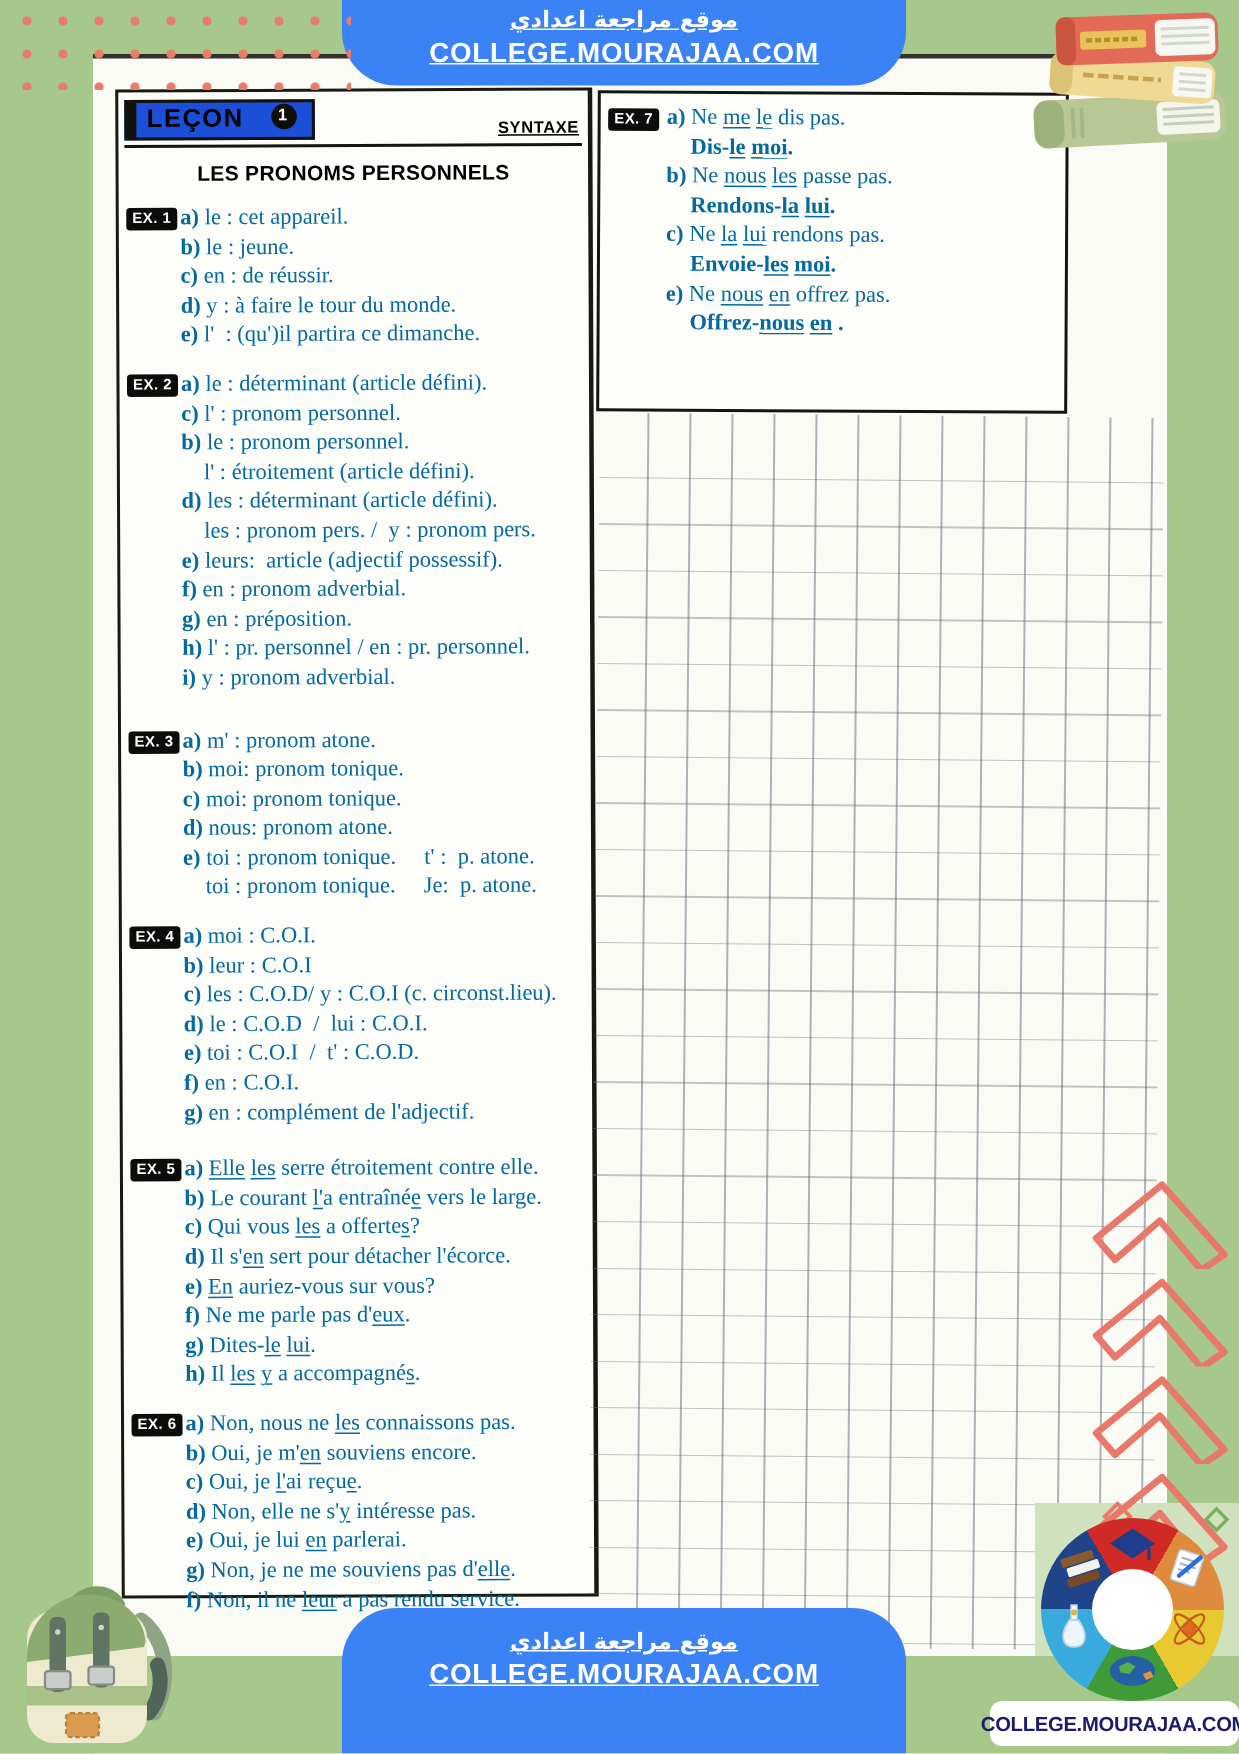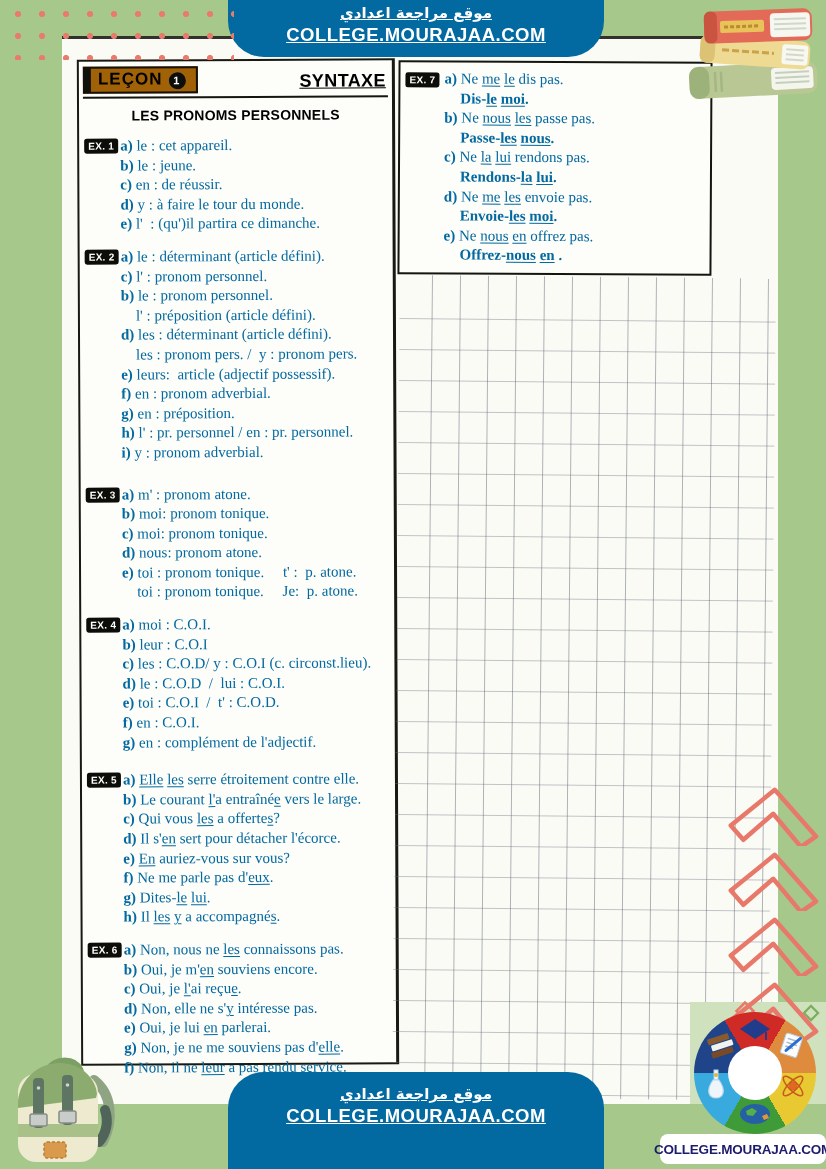--- a/index.html
+++ b/index.html
@@ -12,24 +12,24 @@
         border-top:3px solid #32312b;z-index:1;}
 
   
   .left-box{position:absolute;left:17px;top:20px;width:318px;height:1006px;
             border:2px solid #191913;border-right-width:3px;background:#fdfdf9;
             padding:5px 4px 0 4px;box-sizing:border-box;transform:rotate(-0.25deg);}
   .lesson-row{display:flex;justify-content:space-between;align-items:flex-end;
               border-bottom:2.5px solid #15150f;padding:0 2px 3px 0;}
   .lecon-box{border:2.5px solid #12120c;border-left-width:8px;padding:1px 10px 2px 7px;
              font-family:"Liberation Sans",sans-serif;font-weight:bold;font-size:17px;
-             letter-spacing:1px;display:flex;align-items:flex-end;gap:6px;background:#a16207;}
+             letter-spacing:1px;display:flex;align-items:flex-start;gap:18px;background:#1d4ed8;}
   .num-circle{width:17px;height:17px;border-radius:50%;background:#0e0e0a;color:#fff;
               font-size:11px;line-height:17px;text-align:center;display:inline-block;}
-  .syntaxe{font-family:"Liberation Sans",sans-serif;font-weight:bold;font-size:18px;
+  .syntaxe{font-family:"Liberation Sans",sans-serif;font-weight:bold;font-size:11px;
            text-decoration:underline;letter-spacing:.4px;margin-bottom:1px;}
   .box-title{text-align:center;font-family:"Liberation Sans",sans-serif;font-weight:bold;
              font-size:14px;letter-spacing:.2px;margin:9px 0 13px;}
 
   .exercise{position:relative;padding-left:37px;margin-bottom:13px;}
   .col-left .exercise:nth-of-type(2){margin-bottom:22px;}
   .col-left .exercise:nth-of-type(4){margin-bottom:18px;}
   .ex-badge{position:absolute;left:1px;top:2px;background:#0c0c08;color:#fff;
             font-family:"Liberation Sans",sans-serif;font-weight:bold;font-size:10px;
             padding:2px 4px;border-radius:2.5px;letter-spacing:.3px;text-align:right;}
@@ -47,21 +47,21 @@
   .ex7-box .line.indent{padding-left:16px;font-weight:bold;}
 
   
   .grid-paper{position:absolute;left:338px;top:236px;width:376px;height:822px;
       background-image:
         repeating-linear-gradient(to right,transparent 0 27px,rgba(95,105,120,.5) 27px 28px),
         repeating-linear-gradient(to bottom,transparent 0 30px,rgba(105,110,122,.4) 30px 31px);
       background-position:5px 13px;transform:rotate(.55deg);transform-origin:top left;}
 
   
-  .banner{position:absolute;left:228px;width:376px;background:#0369a1;z-index:6;
+  .banner{position:absolute;left:228px;width:376px;background:#3b82f6;z-index:6;
           text-align:center;color:#fff;}
   .banner.top{top:0;height:57px;border-radius:0 0 36px 36px;padding-top:4px;box-sizing:border-box;}
   .banner.bottom{top:1072px;height:97px;border-radius:36px 36px 0 0;padding-top:13px;box-sizing:border-box;}
   .band-bottom{position:absolute;left:0;top:1104px;width:826px;height:65px;background:#a6c88b;z-index:5;}
   .banner .ar{font-family:"DejaVu Sans",sans-serif;font-weight:bold;font-size:15px;
               text-decoration:underline;direction:rtl;}
   .banner .url{font-family:"Liberation Sans",sans-serif;font-weight:bold;font-size:18.5px;
                letter-spacing:.5px;text-decoration:underline;margin-top:2px;}
 
   
@@ -113,21 +113,21 @@
             <div class="line"><span class="lbl">b) </span><span>le : jeune.</span></div>
             <div class="line"><span class="lbl">c) </span><span>en : de réussir.</span></div>
             <div class="line"><span class="lbl">d) </span><span>y : à faire le tour du monde.</span></div>
             <div class="line"><span class="lbl">e) </span><span>l'  : (qu')il partira ce dimanche.</span></div>
           </div>
           <div class="exercise">
             <span class="ex-badge">EX. 2</span>
             <div class="line"><span class="lbl">a) </span><span>le : déterminant (article défini).</span></div>
             <div class="line"><span class="lbl">c) </span><span>l' : pronom personnel.</span></div>
             <div class="line"><span class="lbl">b) </span><span>le : pronom personnel.</span></div>
-            <div class="line indent"><span>l' : préposition (article défini).</span></div>
+            <div class="line indent"><span>l' : étroitement (article défini).</span></div>
             <div class="line"><span class="lbl">d) </span><span>les : déterminant (article défini).</span></div>
             <div class="line indent"><span>les : pronom pers. /  y : pronom pers.</span></div>
             <div class="line"><span class="lbl">e) </span><span>leurs:  article (adjectif possessif).</span></div>
             <div class="line"><span class="lbl">f) </span><span>en : pronom adverbial.</span></div>
             <div class="line"><span class="lbl">g) </span><span>en : préposition.</span></div>
             <div class="line"><span class="lbl">h) </span><span>l' : pr. personnel / en : pr. personnel.</span></div>
             <div class="line"><span class="lbl">i) </span><span>y : pronom adverbial.</span></div>
           </div>
           <div class="exercise">
             <span class="ex-badge">EX. 3</span>
@@ -171,24 +171,22 @@
           </div>
         </div>
     </div>
 
     <div class="ex7-box col-right">
         <div class="exercise">
           <span class="ex-badge">EX. 7</span>
           <div class="line"><span class="lbl">a) </span><span>Ne </span><span class="u">me</span><span> </span><span class="u">le</span><span> dis pas.</span></div>
           <div class="line indent"><span>Dis-</span><span class="u">le</span><span> </span><span class="u">moi</span><span>.</span></div>
           <div class="line"><span class="lbl">b) </span><span>Ne </span><span class="u">nous</span><span> </span><span class="u">les</span><span> passe pas.</span></div>
-          <div class="line indent"><span>Passe-</span><span class="u">les</span><span> </span><span class="u">nous</span><span>.</span></div>
+          <div class="line indent"><span>Rendons-</span><span class="u">la</span><span> </span><span class="u">lui</span><span>.</span></div>
           <div class="line"><span class="lbl">c) </span><span>Ne </span><span class="u">la</span><span> </span><span class="u">lui</span><span> rendons pas.</span></div>
-          <div class="line indent"><span>Rendons-</span><span class="u">la</span><span> </span><span class="u">lui</span><span>.</span></div>
-          <div class="line"><span class="lbl">d) </span><span>Ne </span><span class="u">me</span><span> </span><span class="u">les</span><span> envoie pas.</span></div>
           <div class="line indent"><span>Envoie-</span><span class="u">les</span><span> </span><span class="u">moi</span><span>.</span></div>
           <div class="line"><span class="lbl">e) </span><span>Ne </span><span class="u">nous</span><span> </span><span class="u">en</span><span> offrez pas.</span></div>
           <div class="line indent"><span>Offrez-</span><span class="u">nous</span><span> </span><span class="u">en</span><span> .</span></div>
         </div>
       </div>
 
     <div class="grid-paper"></div>
   </div>
 
   <div class="band-bottom"></div>

